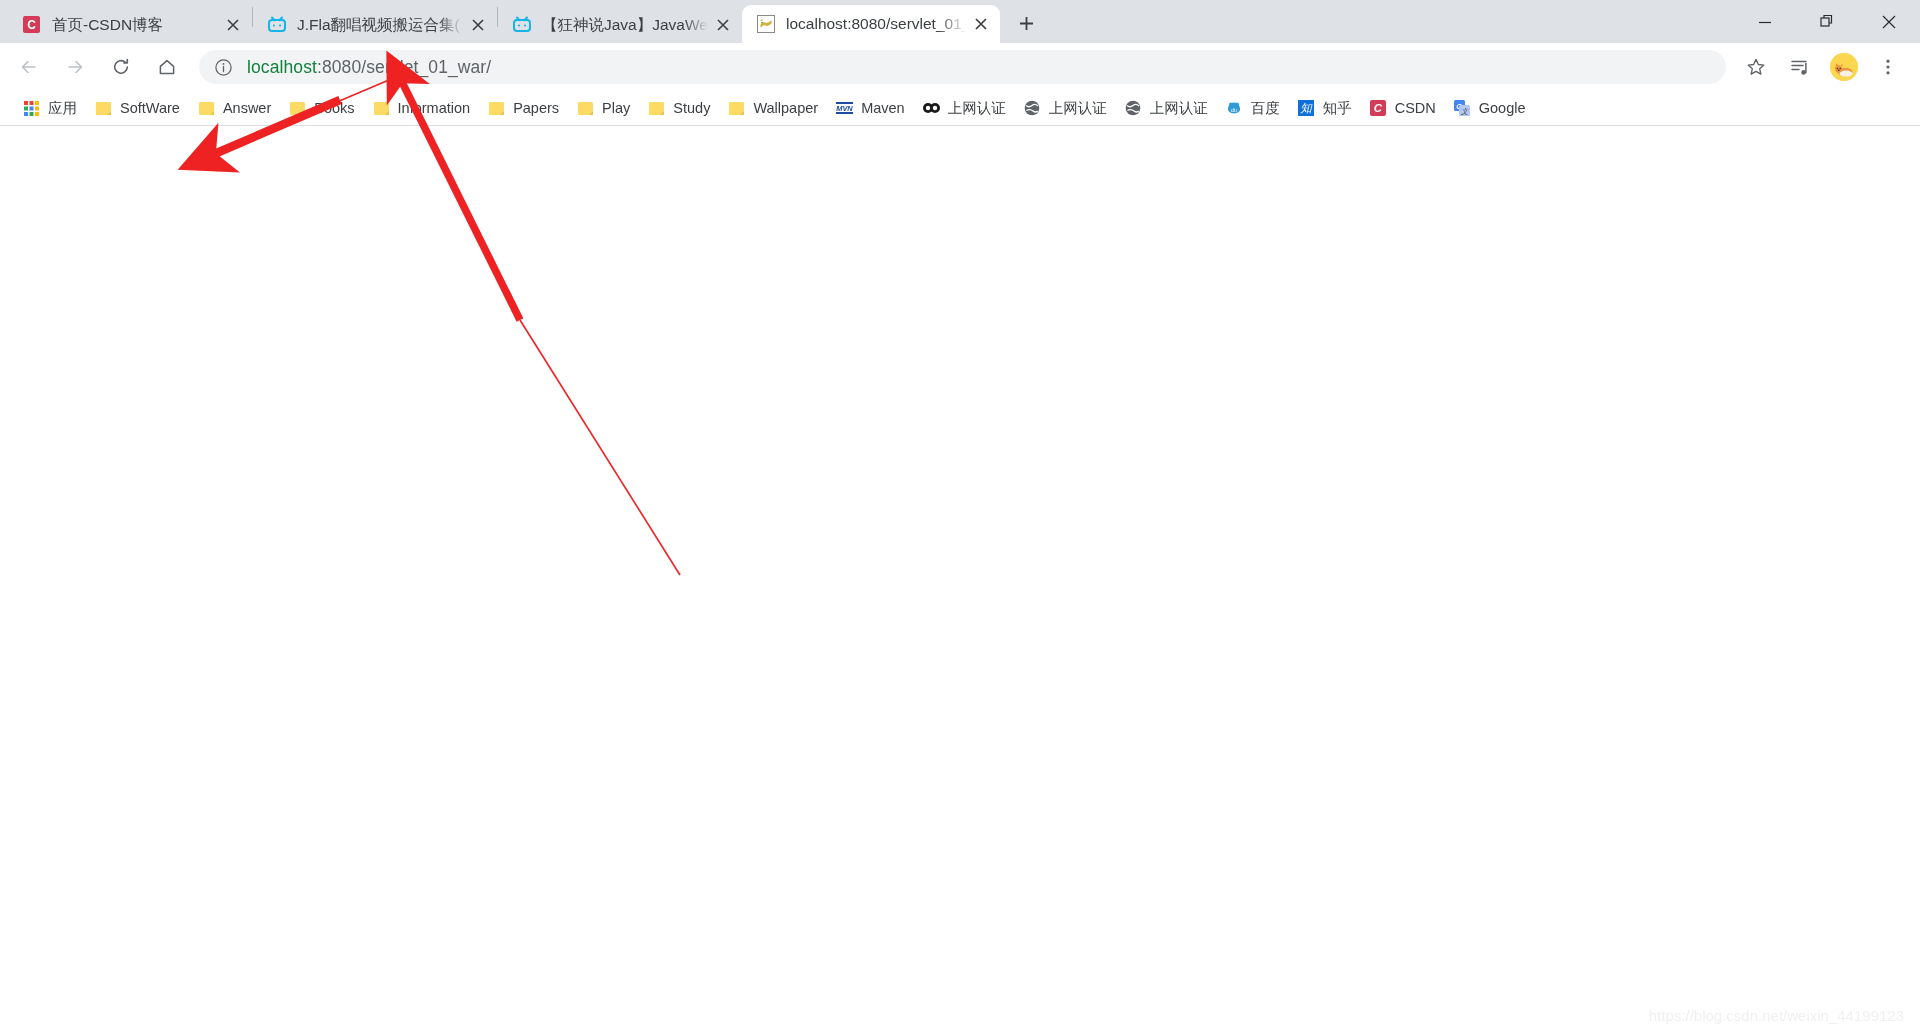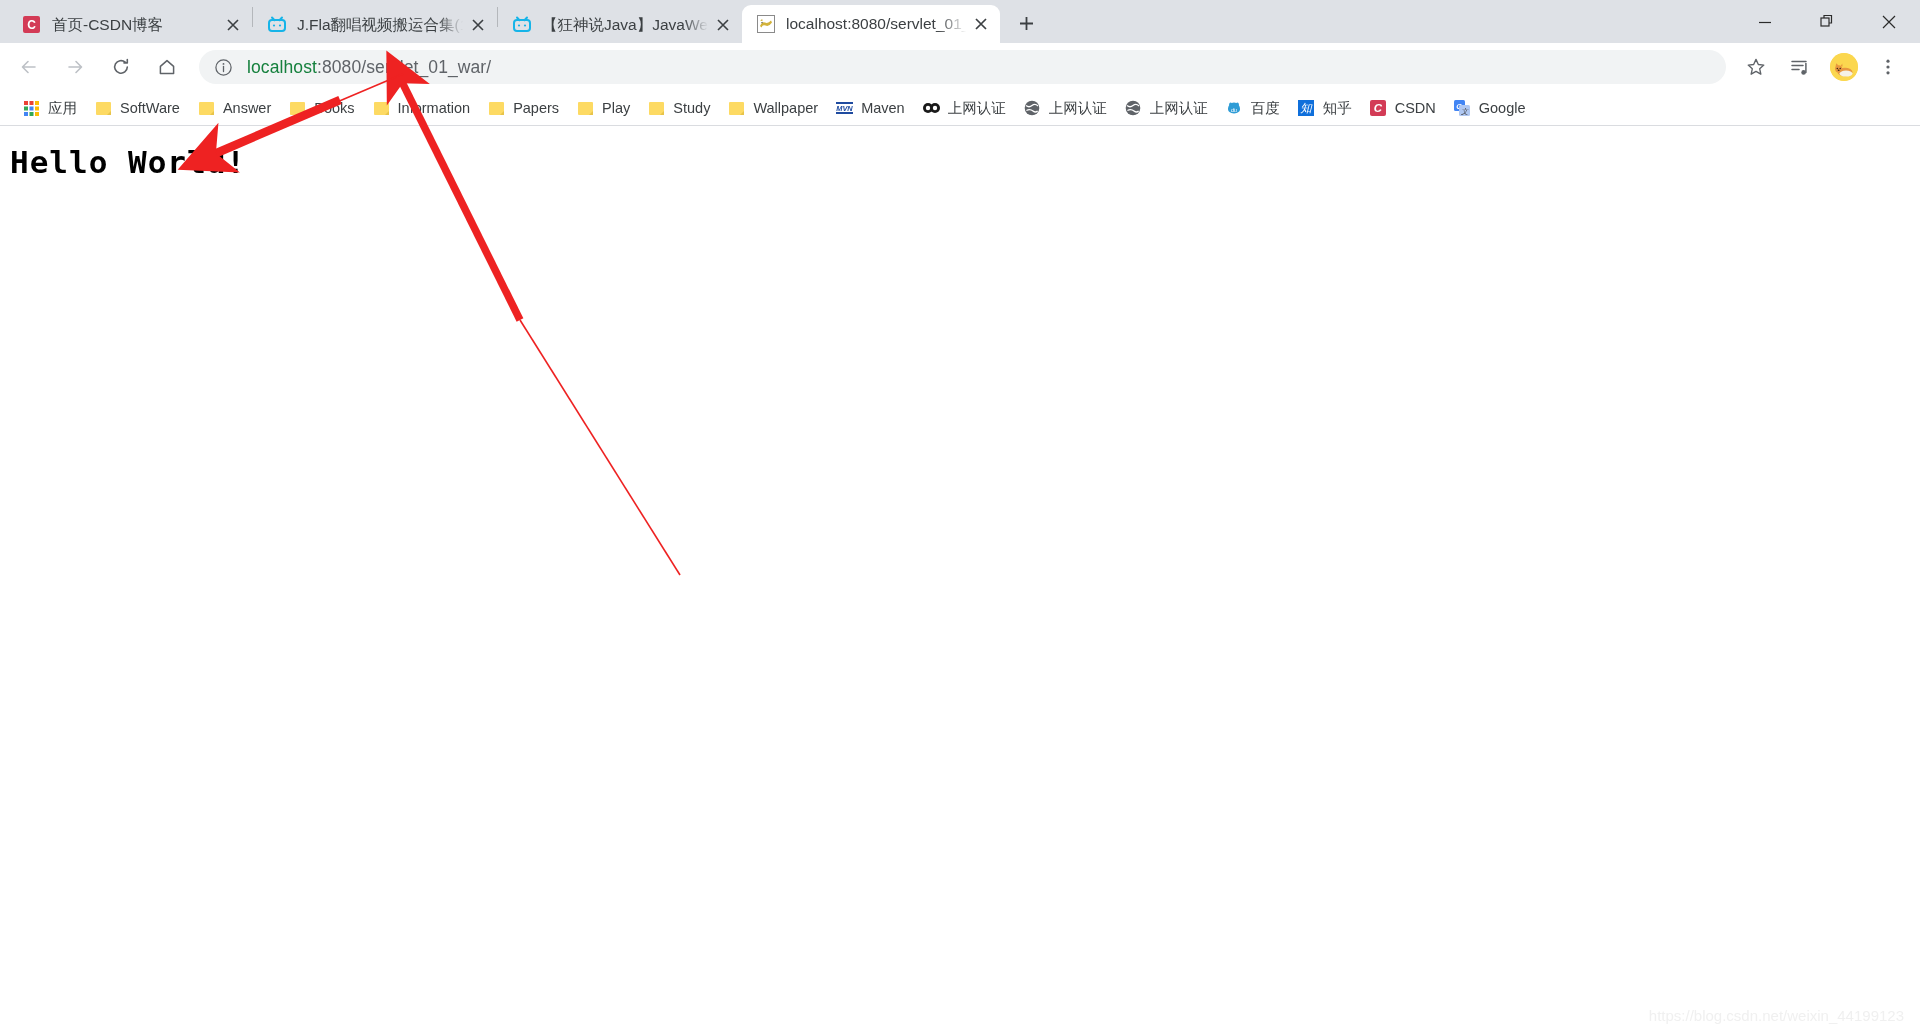--- a/index.html
+++ b/index.html
@@ -552,21 +552,20 @@
           <rect x="5" y="5" width="11" height="11" rx="1.5" fill="#b0c8f2"></rect>
           <text x="10.6" y="14" font-size="7.2" fill="#3a3a3a" text-anchor="middle" font-family="DejaVu Sans, sans-serif">文</text>
         </svg>
       </span>
       <span>Google</span>
     </div>
 
   </div>
 
   <div class="page">
-    <div class="hello">Hello World!</div>
     <div class="watermark">https://blog.csdn.net/weixin_44199123</div>
     <div class="statusbar-line"></div>
   </div>
 
   <svg class="annotations" viewBox="0 0 1920 1030">
     <defs>
       <marker id="ah" markerWidth="7" markerHeight="7" refX="2.2" refY="3.5" orient="auto" markerUnits="strokeWidth">
         <path d="M0,0.3 L6.6,3.5 L0,6.7 L1.7,3.5 Z" fill="#ee2222"></path>
       </marker>
     </defs>

